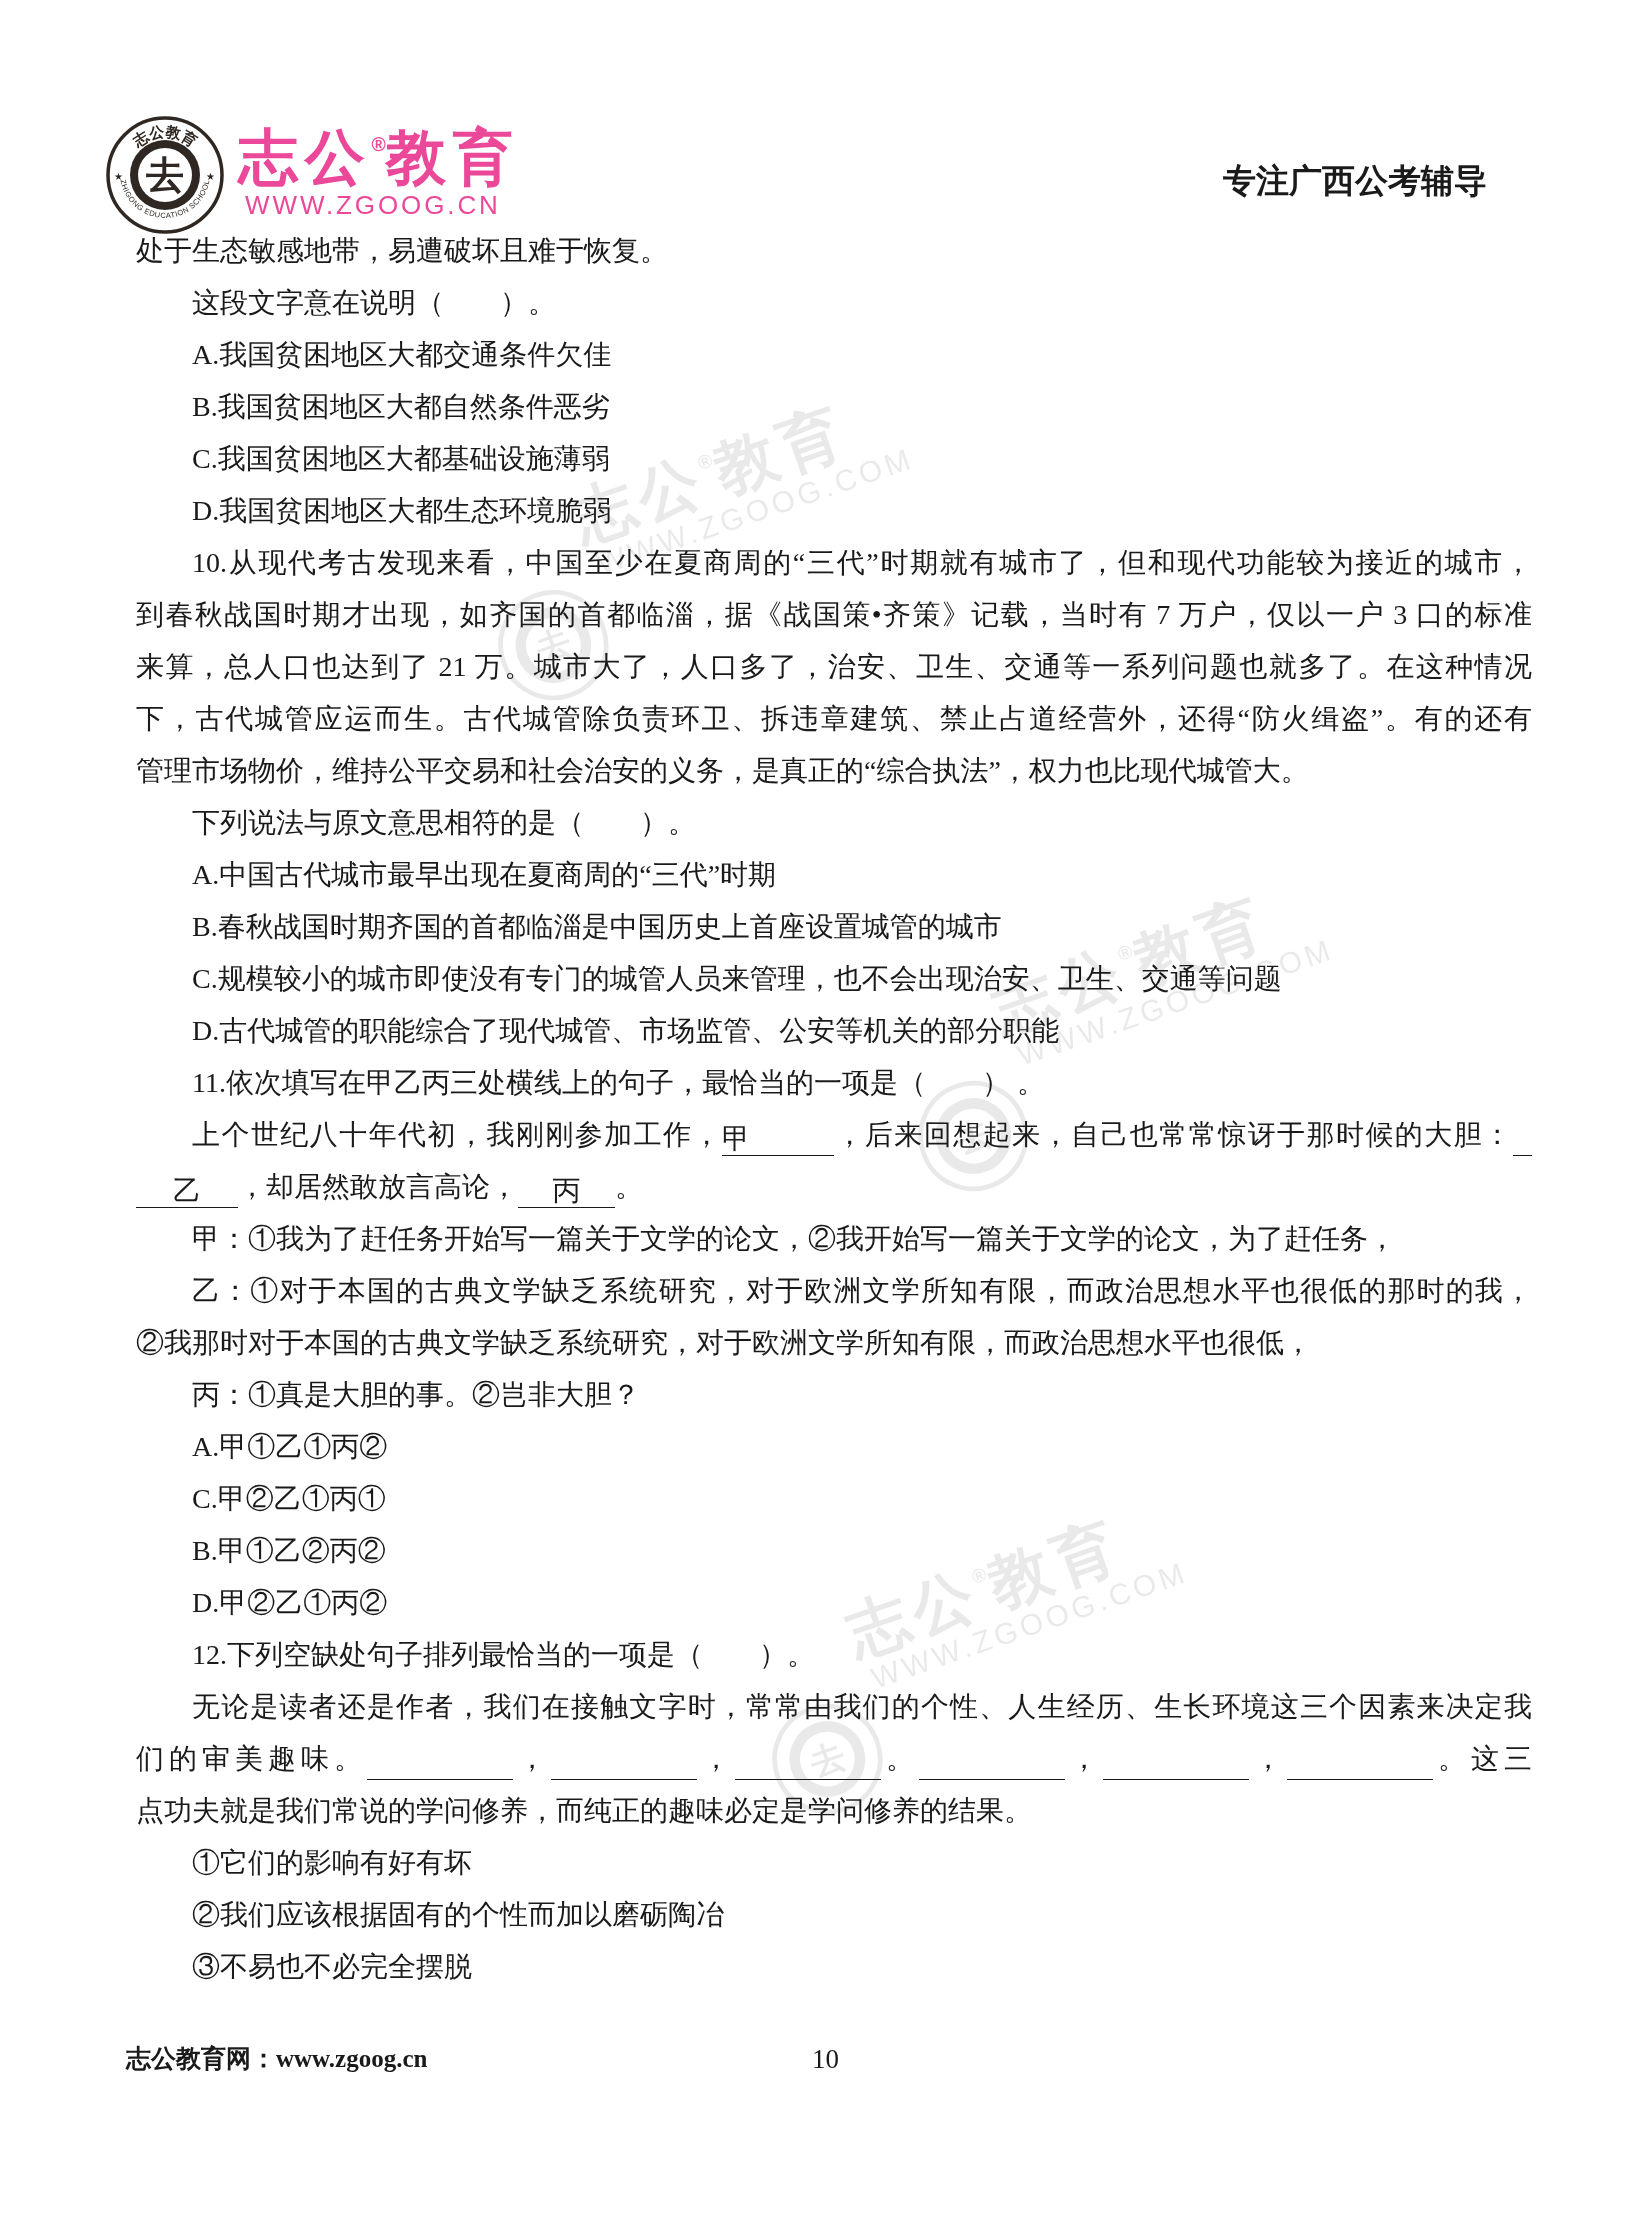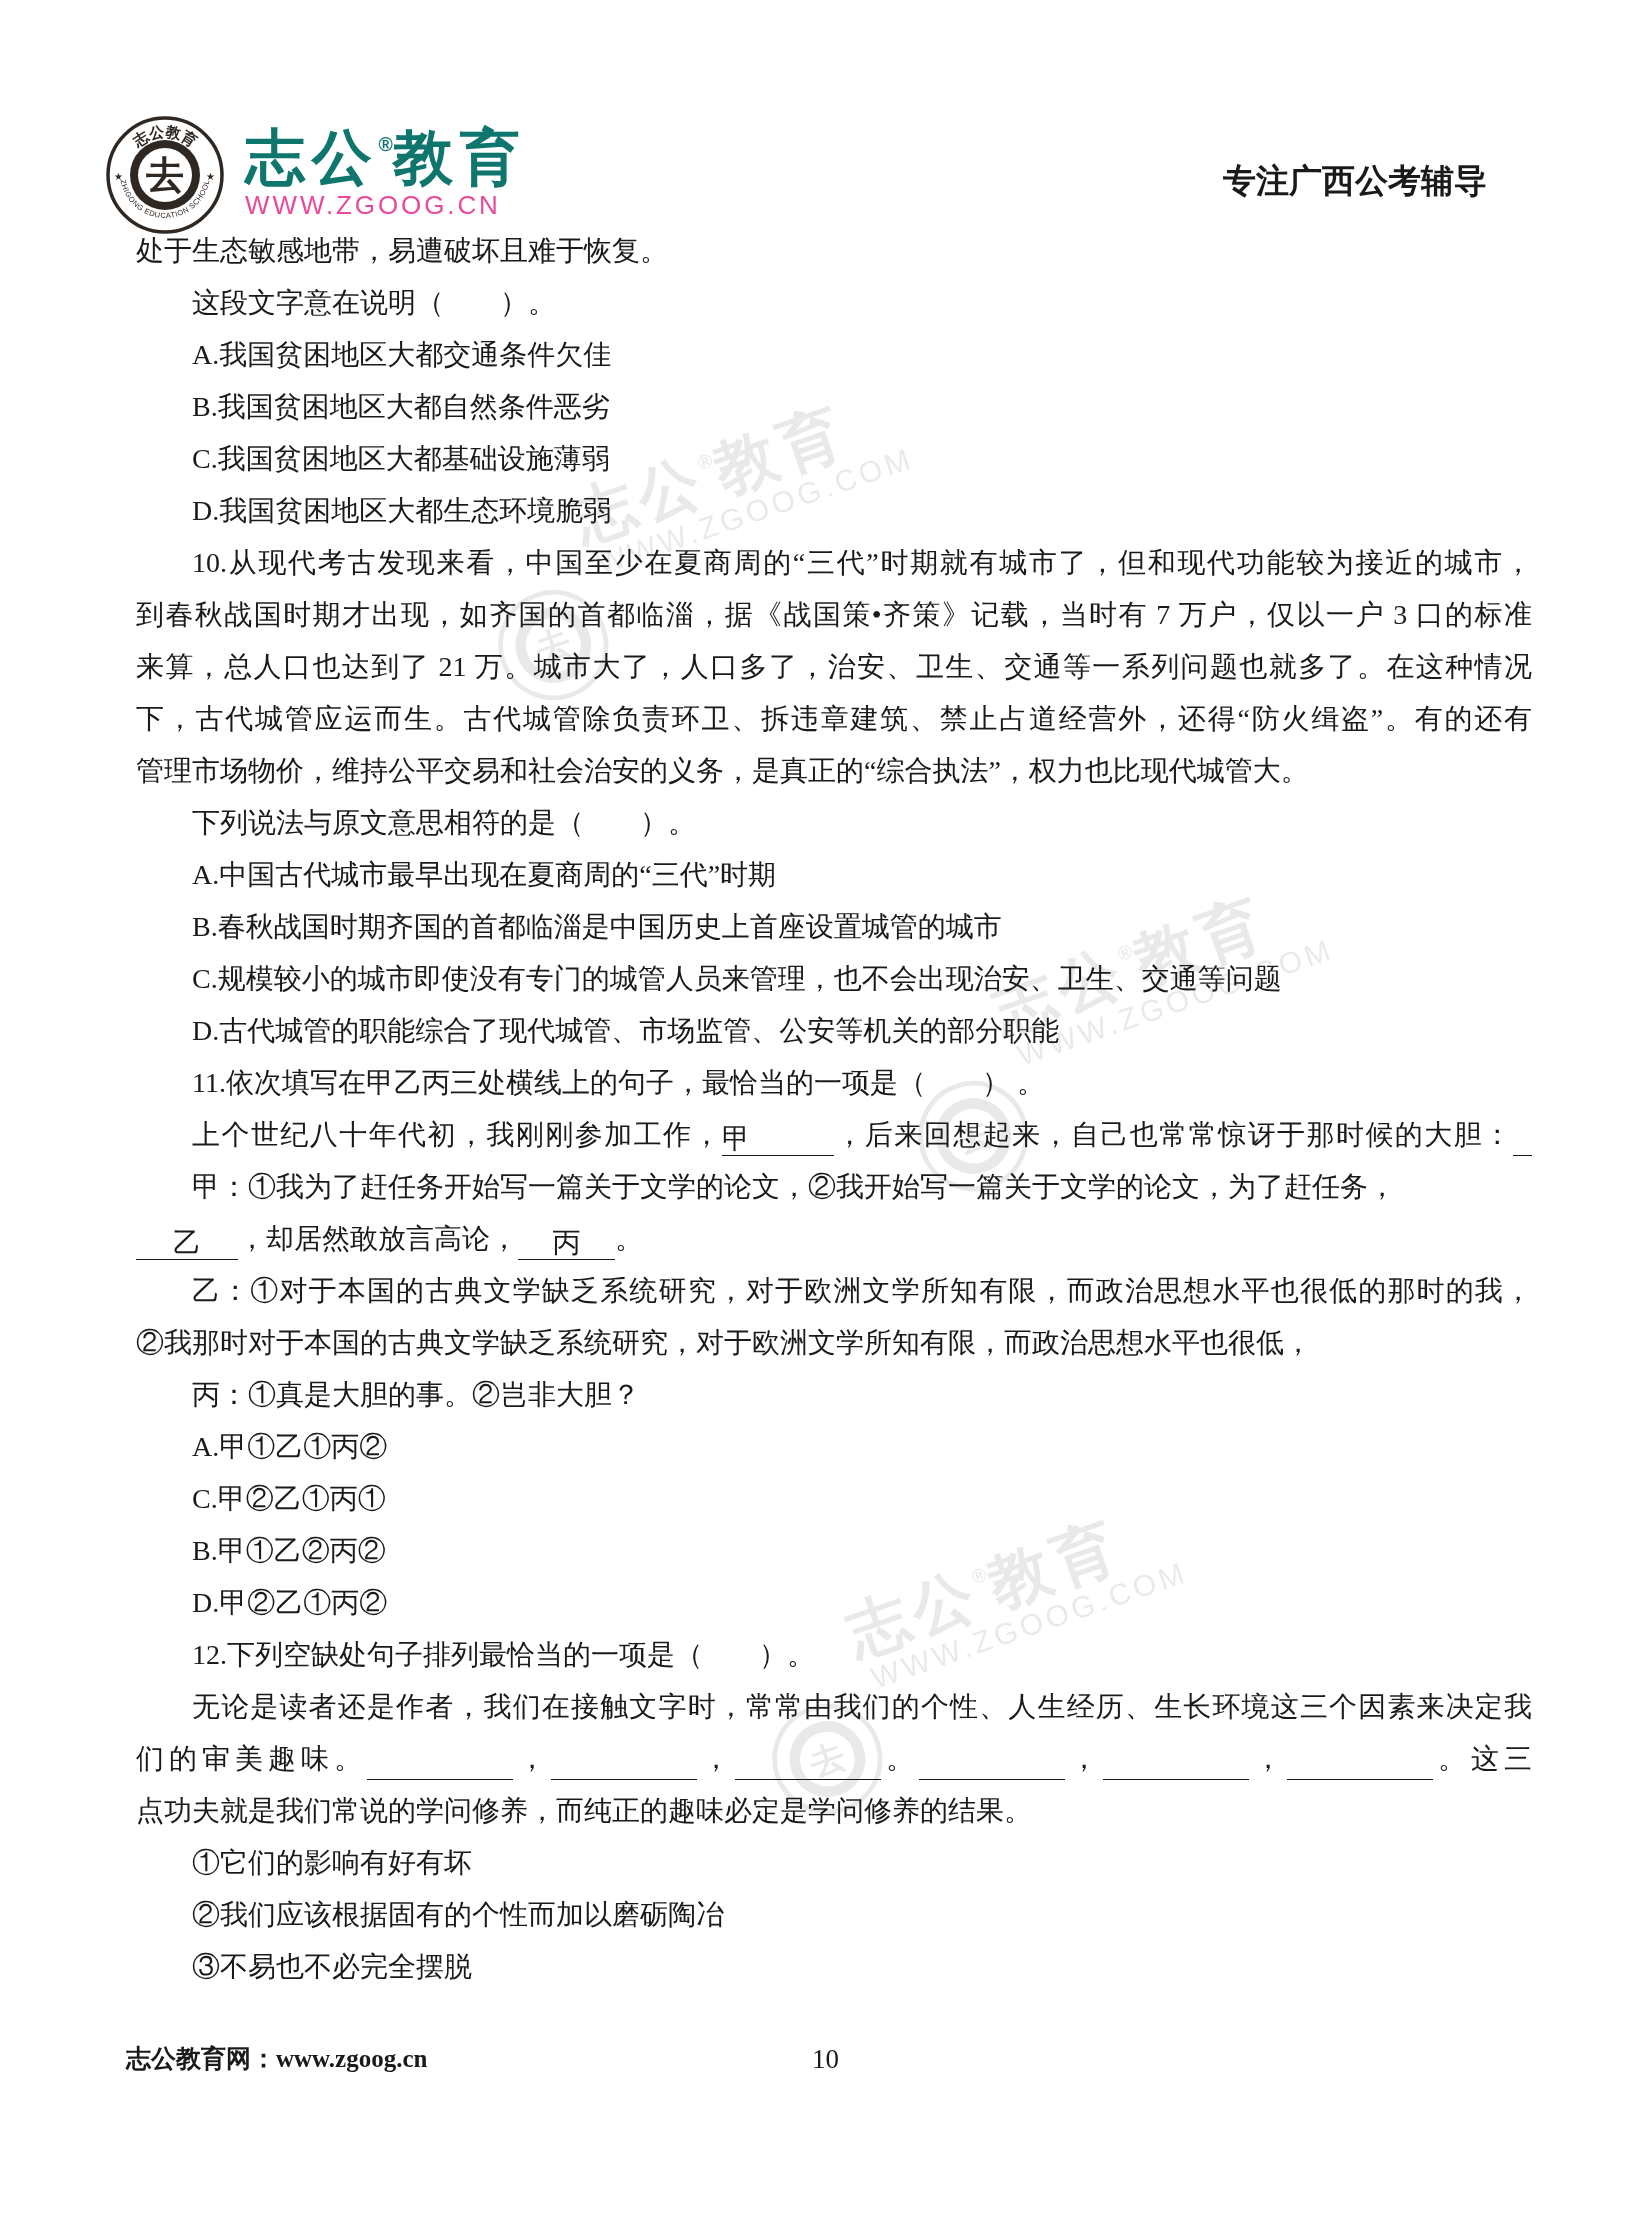--- a/index.html
+++ b/index.html
@@ -1,21 +1,21 @@
 <!DOCTYPE html>
 <html><head>
 <meta charset="utf-8">
 <style>
   html,body{margin:0;padding:0;background:#fff;}
   .page{position:relative;width:1651px;height:2223px;background:#fff;overflow:hidden;
         font-family:"Liberation Serif","DejaVu Serif",serif;color:#1a1a1a;}
   
   .badge{position:absolute;left:105px;top:115px;width:120px;height:120px;}
-  .wordmark{position:absolute;left:245px;top:118px;font-family:"Liberation Sans","DejaVu Sans",sans-serif;
-            font-weight:900;font-size:60px;letter-spacing:6.8px;color:#0f766e;white-space:nowrap;}
+  .wordmark{position:absolute;left:238px;top:118px;font-family:"Liberation Sans","DejaVu Sans",sans-serif;
+            font-weight:900;font-size:60px;letter-spacing:6.8px;color:#ec4899;white-space:nowrap;}
   .wordmark .reg{font-size:19.4px;vertical-align:27px;letter-spacing:0;}
   .brand-url{position:absolute;left:245px;top:190px;font-family:"Liberation Sans","DejaVu Sans",sans-serif;
              font-size:26px;letter-spacing:2.9px;color:#ec4899;}
   .tagline{position:absolute;right:164px;top:159px;font-size:33px;font-weight:700;white-space:nowrap;}
   
   .watermark{position:absolute;width:466px;height:209px;color:rgba(0,0,0,0.085);
              transform:rotate(-19deg);z-index:0;pointer-events:none;}
   .wm-badge{position:absolute;left:0;bottom:0;width:115px;height:115px;}
   .wm-text{position:absolute;left:118px;top:0;font-family:"Liberation Sans","DejaVu Sans",sans-serif;
            font-weight:900;font-size:62px;letter-spacing:5.8px;white-space:nowrap;}
@@ -105,22 +105,22 @@
       <div class="line fill">来算，总人口也达到了 21 万。城市大了，人口多了，治安、卫生、交通等一系列问题也就多了。在这种情况</div>
       <div class="line fill">下，古代城管应运而生。古代城管除负责环卫、拆违章建筑、禁止占道经营外，还得“防火缉盗”。有的还有</div>
       <div class="line">管理市场物价，维持公平交易和社会治安的义务，是真正的“综合执法”，权力也比现代城管大。</div>
       <div class="line indent">下列说法与原文意思相符的是（　　）。</div>
       <div class="line indent">A.中国古代城市最早出现在夏商周的“三代”时期</div>
       <div class="line indent">B.春秋战国时期齐国的首都临淄是中国历史上首座设置城管的城市</div>
       <div class="line indent">C.规模较小的城市即使没有专门的城管人员来管理，也不会出现治安、卫生、交通等问题</div>
       <div class="line indent">D.古代城管的职能综合了现代城管、市场监管、公安等机关的部分职能</div>
       <div class="line indent">11.依次填写在甲乙丙三处横线上的句子，最恰当的一项是（　　） 。</div>
       <div class="line indent fill">上个世纪八十年代初，我刚刚参加工作，<span class="blank" style="min-width: 112px;">甲</span>，后来回想起来，自己也常常惊讶于那时候的大胆：<span class="blank" style="min-width: 19.4px;">&nbsp;</span></div>
+      <div class="line"><span class="blank" style="min-width: 102px;">乙</span>，却居然敢放言高论，<span class="blank" style="min-width: 97px;">丙</span>。</div>
       <div class="line indent">甲：①我为了赶任务开始写一篇关于文学的论文，②我开始写一篇关于文学的论文，为了赶任务，</div>
-      <div class="line"><span class="blank" style="min-width: 102px;">乙</span>，却居然敢放言高论，<span class="blank" style="min-width: 97px;">丙</span>。</div>
       <div class="line indent fill">乙：①对于本国的古典文学缺乏系统研究，对于欧洲文学所知有限，而政治思想水平也很低的那时的我，</div>
       <div class="line">②我那时对于本国的古典文学缺乏系统研究，对于欧洲文学所知有限，而政治思想水平也很低，</div>
       <div class="line indent">丙：①真是大胆的事。②岂非大胆？</div>
       <div class="line indent">A.甲①乙①丙②</div>
       <div class="line indent">C.甲②乙①丙①</div>
       <div class="line indent">B.甲①乙②丙②</div>
       <div class="line indent">D.甲②乙①丙②</div>
       <div class="line indent">12.下列空缺处句子排列最恰当的一项是（　　）。</div>
       <div class="line indent fill">无论是读者还是作者，我们在接触文字时，常常由我们的个性、人生经历、生长环境这三个因素来决定我</div>
       <div class="line fill">们的审美趣味。<span class="blank" style="min-width: 146px;">&nbsp;</span>，<span class="blank" style="min-width: 146px;">&nbsp;</span>，<span class="blank" style="min-width: 146px;">&nbsp;</span>。<span class="blank" style="min-width: 146px;">&nbsp;</span>，<span class="blank" style="min-width: 146px;">&nbsp;</span>，<span class="blank" style="min-width: 146px;">&nbsp;</span>。这三</div>

